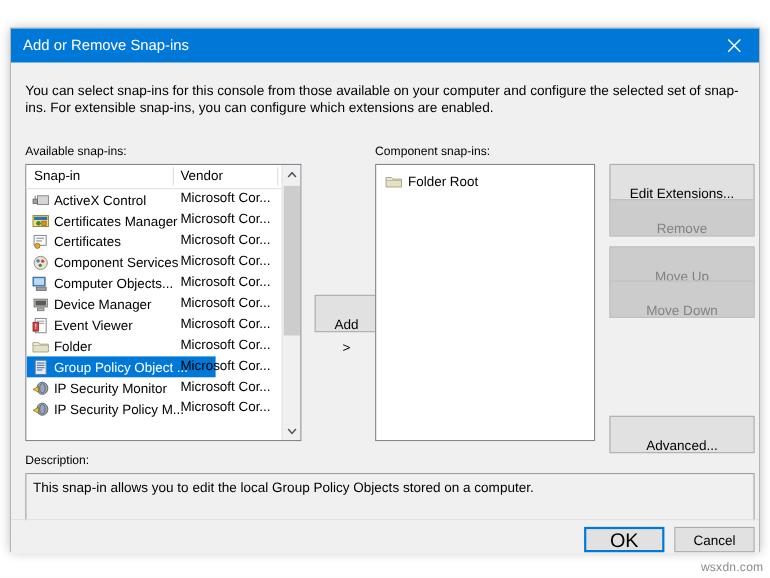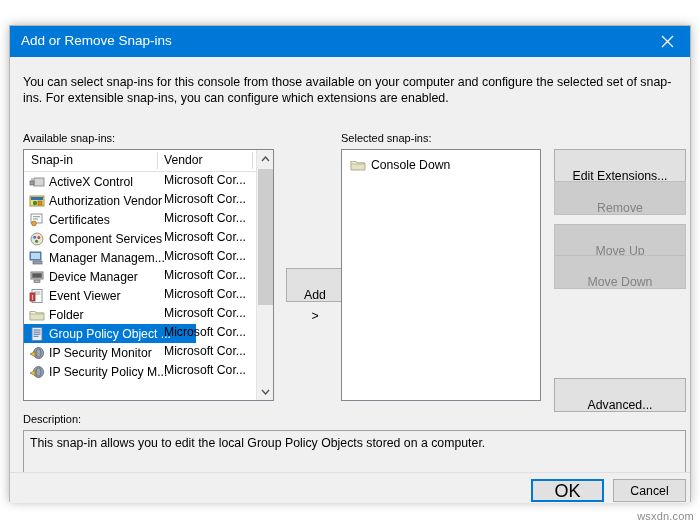--- a/index.html
+++ b/index.html
@@ -359,21 +359,21 @@
           <line x1="12" y1="1" x2="1" y2="12" stroke="#ffffff" stroke-width="1.3"></line>
         </svg>
       </div>
     </div>
 
     <div class="body-area">
 
       <div class="intro">You can select snap-ins for this console from those available on your computer and configure the selected set of snap-ins. For extensible snap-ins, you can configure which extensions are enabled.</div>
 
       <div class="field-label" id="lbl-available">Available snap-ins:</div>
-      <div class="field-label" id="lbl-selected">Selected snap-ins:</div>
+      <div class="field-label" id="lbl-selected">Component snap-ins:</div>
 
       <div class="listview">
         <div class="lv-header">
           <div class="lv-col c1">Snap-in</div>
           <div class="lv-col-sep"></div>
           <div class="lv-col c2">Vendor</div>
           <div class="lv-col-sep2"></div>
         </div>
         <div class="lv-rows" id="lv-rows">
             <div class="lv-row">
@@ -385,21 +385,21 @@
               <span class="nm">ActiveX Control</span>
               <span class="vn">Microsoft Cor...</span>
             </div>
             <div class="lv-row">
               <span class="ico"><svg width="16" height="16" viewBox="0 0 16 16">
                   <rect x="1" y="3" width="14" height="10" fill="#f3e27a" stroke="#8a7c22" stroke-width="0.8"></rect>
                   <rect x="2" y="4" width="12" height="3" fill="#2f6fb5"></rect>
                   <circle cx="6" cy="10" r="2.2" fill="#3d8b3d"></circle>
                   <rect x="9" y="8" width="4" height="4" fill="#e08b2a" stroke="#8a5a13" stroke-width="0.6"></rect>
                 </svg></span>
-              <span class="nm">Authorization Vendor</span>
+              <span class="nm">Certificates Manager</span>
               <span class="vn">Microsoft Cor...</span>
             </div>
             <div class="lv-row">
               <span class="ico"><svg width="16" height="16" viewBox="0 0 16 16">
                   <rect x="2" y="2" width="11" height="9" fill="#fbfbf2" stroke="#7f8a9b" stroke-width="0.9"></rect>
                   <rect x="4" y="4" width="7" height="1.2" fill="#9aa6b5"></rect>
                   <rect x="4" y="6.4" width="5" height="1.2" fill="#9aa6b5"></rect>
                   <circle cx="5" cy="11.5" r="2.4" fill="#e8a33d" stroke="#8a5f13" stroke-width="0.6"></circle>
                 </svg></span>
               <span class="nm">Certificates</span>
@@ -414,21 +414,21 @@
                 </svg></span>
               <span class="nm">Component Services</span>
               <span class="vn">Microsoft Cor...</span>
             </div>
             <div class="lv-row">
               <span class="ico"><svg width="16" height="16" viewBox="0 0 16 16">
                   <rect x="1" y="2" width="11" height="8" fill="#5b9bd5" stroke="#2f5d8c" stroke-width="0.8"></rect>
                   <rect x="2" y="3" width="9" height="6" fill="#bcd9f0"></rect>
                   <rect x="4" y="11" width="9" height="3" fill="#9aa0a6" stroke="#5f646a" stroke-width="0.7"></rect>
                 </svg></span>
-              <span class="nm">Manager Managem...</span>
+              <span class="nm">Computer Objects...</span>
               <span class="vn">Microsoft Cor...</span>
             </div>
             <div class="lv-row">
               <span class="ico"><svg width="16" height="16" viewBox="0 0 16 16">
                   <rect x="2" y="3" width="12" height="7" fill="#d8d8d8" stroke="#6e6e6e" stroke-width="0.9"></rect>
                   <rect x="3.2" y="4.2" width="9.6" height="4.6" fill="#5a5a5a"></rect>
                   <rect x="5" y="11" width="6" height="2.5" fill="#b5b5b5" stroke="#6e6e6e" stroke-width="0.7"></rect>
                 </svg></span>
               <span class="nm">Device Manager</span>
               <span class="vn">Microsoft Cor...</span>
@@ -501,21 +501,21 @@
       <button class="btn" id="btn-add">Add &gt;</button>
 
       <div class="selected-panel">
         <div class="tree-item">
           <span class="fico">
             <svg width="16" height="16" viewBox="0 0 16 16">
               <path d="M1 4.5 L6 4.5 L7.2 6 L15 6 L15 13 L1 13 Z" fill="#e3e2c8" stroke="#a9a682" stroke-width="0.9"></path>
               <path d="M1 4.5 L6 4.5 L7.2 6 L14 6 L14 7 L1 7 Z" fill="#f2f1dd" stroke="#a9a682" stroke-width="0.7"></path>
             </svg>
           </span>
-          <span>Console Down</span>
+          <span>Folder Root</span>
         </div>
       </div>
 
       <button class="btn" id="btn-edit-ext">Edit Extensions...</button>
       <button class="btn disabled" id="btn-remove">Remove</button>
       <button class="btn disabled" id="btn-move-up">Move Up</button>
       <button class="btn disabled" id="btn-move-down">Move Down</button>
       <button class="btn" id="btn-advanced">Advanced...</button>
 
       <div class="field-label" id="lbl-description">Description:</div>

